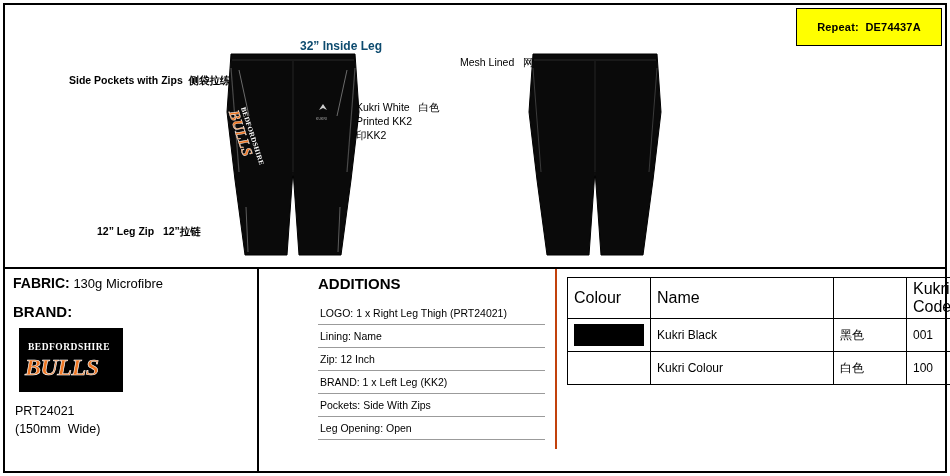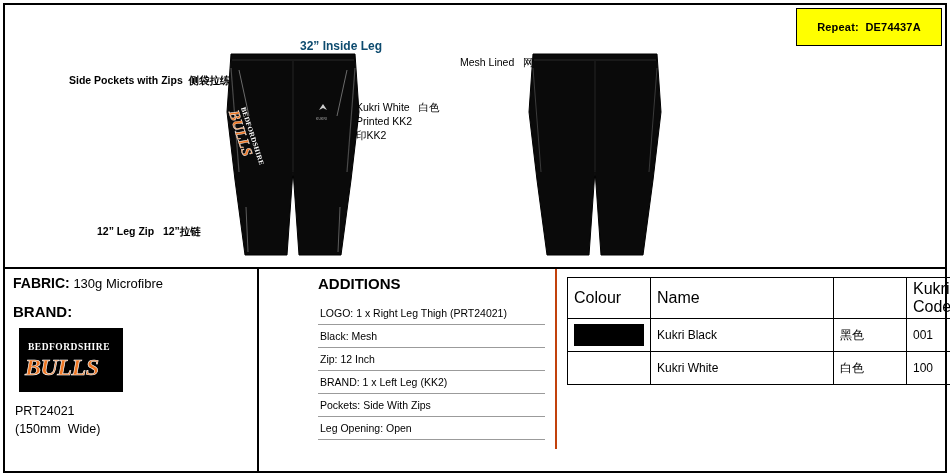--- a/index.html
+++ b/index.html
@@ -273,21 +273,21 @@
         <div class="logo-bedfordshire">BEDFORDSHIRE</div>
         <div class="logo-bulls">BULLS</div>
       </div>
       <div class="logo-code" style="white-space:pre;">PRT24021
 (150mm  Wide)</div>
     </div>
 
     <div class="col-additions">
       <div class="additions-title">ADDITIONS</div>
       <div class="add-item">LOGO: 1 x Right Leg Thigh (PRT24021)</div>
-      <div class="add-item">Black: Mesh</div>
+      <div class="add-item">Lining: Name</div>
       <div class="add-item">Zip: 12 Inch</div>
       <div class="add-item">BRAND: 1 x Left Leg (KK2)</div>
       <div class="add-item">Pockets: Side With Zips</div>
       <div class="add-item">Leg Opening: Open</div>
     </div>
 
     <div class="col-colours">
       <table class="colours">
         <thead>
           <tr>
@@ -303,21 +303,21 @@
               <span class="swatch" style="background:#000000"></span>
             </td>
             <td class="name-cell">Kukri Black</td>
             <td class="cn-cell">黑色</td>
             <td class="code-cell">001</td>
           </tr>
           <tr>
             <td class="swatch-cell">
               <span class="swatch" style="background:#ffffff"></span>
             </td>
-            <td class="name-cell">Kukri White</td>
+            <td class="name-cell">Kukri Colour</td>
             <td class="cn-cell">白色</td>
             <td class="code-cell">100</td>
           </tr>
         </tbody>
       </table>
     </div>
   </div>
 </div>
 
 </body></html>

